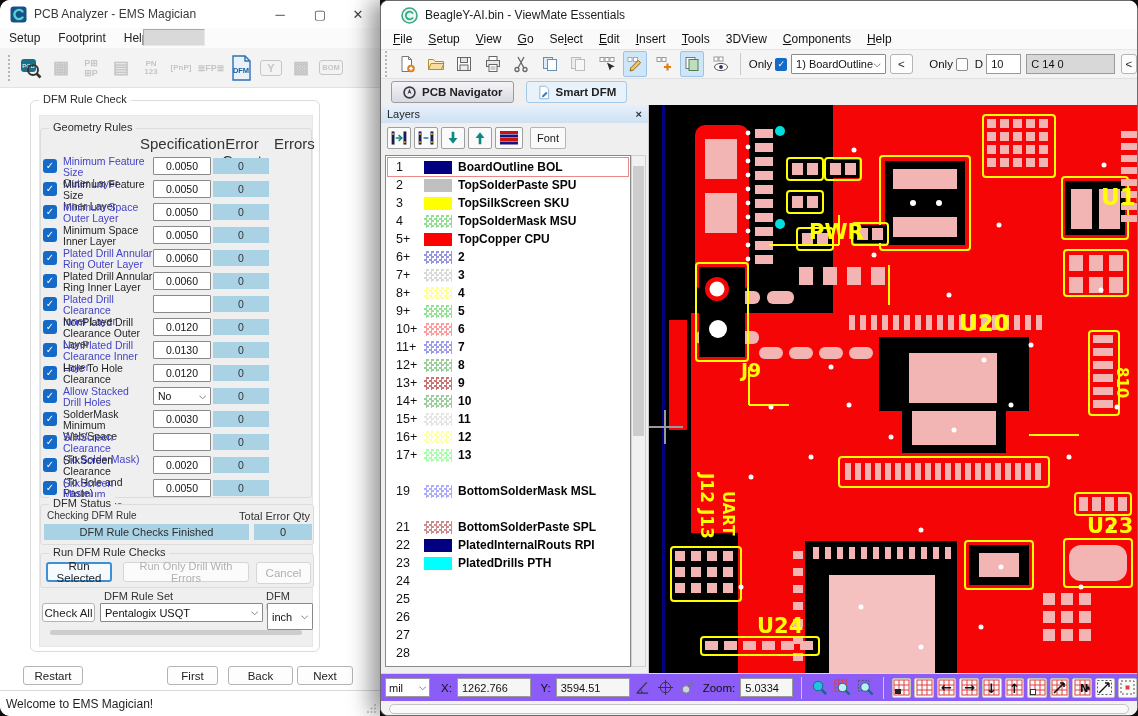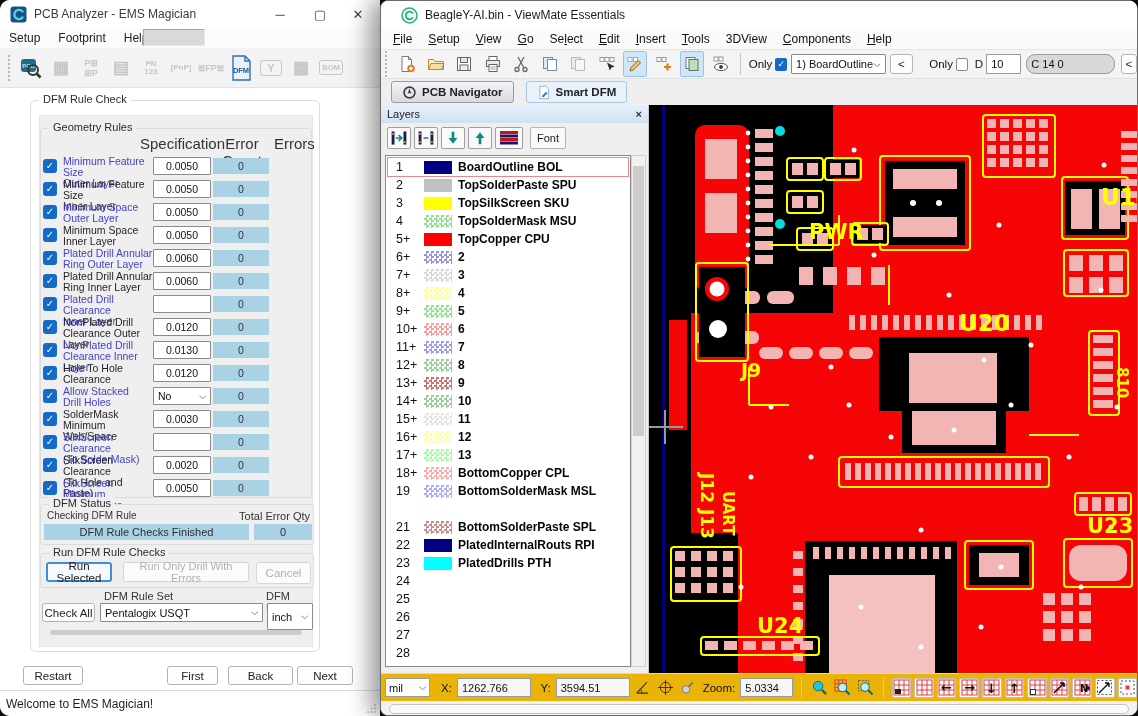--- a/index.html
+++ b/index.html
@@ -71,21 +71,21 @@
   .lp-list{position:absolute;left:4px;top:50px;width:246px;height:512px;background:#fff;border:1px solid #8a8a8a;overflow:hidden;}
   .lrow{position:absolute;left:2px;width:240px;height:18px;display:flex;align-items:center;}
   .lnum{width:34px;padding-left:8px;font-size:12.5px;color:#111;}
   .lsw{width:28px;height:13px;margin-left:2px;}
   .lsw.check{background-size:5px 5px;}
   .lname{margin-left:6px;font-size:12px;font-weight:bold;color:#050505;white-space:nowrap;}
   .lrow.selected{outline:1px solid #e88a8a;outline-offset:0;}
   .lp-scroll{position:absolute;left:250px;top:50px;width:15px;height:512px;background:#f1f1f1;border:1px solid #d0d0d0;}
   .lp-thumb{position:absolute;left:1px;top:10px;width:11px;height:270px;background:#cdcdcd;}
   .pcb-view{position:absolute;left:268px;top:0;width:490px;height:568px;background:#000;}
-  .rw-statusbar{position:absolute;left:0;top:672px;width:100%;height:28px;background:#eab308;border-top:1px solid #d8d8d8;display:flex;align-items:center;padding-left:4px;gap:3px;}
+  .rw-statusbar{position:absolute;left:0;top:672px;width:100%;height:28px;background:#8b5cf6;border-top:1px solid #d8d8d8;display:flex;align-items:center;padding-left:4px;gap:3px;}
   .sb-lbl{font-size:11.5px;color:#111;margin:0 2px;}
   .sb-field{height:19px;background:#f6f6f6;border:1px solid #9a9a9a;font-size:11px;display:flex;align-items:center;padding:0 4px;color:#111;}
   .sb-combo{width:46px;height:19px;background:#fff;border:1px solid #9a9a9a;font-size:11px;display:flex;align-items:center;justify-content:space-between;padding:0 3px;color:#111;}
   .sb-ico{width:20px;height:20px;display:flex;align-items:center;justify-content:center;}
   .sb-btn{width:20px;height:20px;border:1px solid #c2c2c2;background:#fafafa;border-radius:2px;display:flex;align-items:center;justify-content:center;}
   .rw-msgbar{position:absolute;left:0;top:700px;width:100%;height:16px;background:#f2f2f2;display:flex;align-items:center;padding:0 8px;}
   .msg-inset{width:100%;height:10px;border:1px solid #c4c4c4;border-radius:5px;background:#fafafa;}
 </style>
 </head>
 <body>
@@ -416,21 +416,21 @@
         <div class="cb2 on">✓</div>
         <div class="combo" style="position:static;width:104px;height:20px;">
           <span>1) BoardOutline</span>
           <span class="chev">⌵</span>
         </div>
         <div class="btn" style="position:static;width:26px;height:20px;margin-left:4px;">&lt;</div>
         <span class="only-lbl" style="margin-left:16px;">Only</span>
         <div class="cb2 off"></div>
         <span class="only-lbl">D</span>
         <div class="sb-field" style="width:38px;height:20px;background:#fff;">10</div>
-        <div class="sb-field" style="width:97px;height:20px;background:#d8d8d8;margin-left:5px;border-radius:9px;">C 14  0</div>
+        <div class="sb-field" style="width:97px;height:20px;background:#d8d8d8;margin-left:5px;">C 14  0</div>
         <div class="btn" style="position:static;width:18px;height:20px;margin-left:6px;">&lt;</div>
       </div>
     <div class="rw-tabrow">
       <div class="tab tab1">
         <svg width="15" height="15" viewBox="0 0 18 18">
           <circle cx="9" cy="9" r="7.5" fill="#3c3c46"></circle>
             <circle cx="9" cy="9" r="5.5" fill="#e8e8ee"></circle>
           <path d="M9 4.2l2.4 6.6L9 9.3 6.6 10.8z" fill="#3c3c46"></path>
         </svg>
         <span>PCB Navigator</span>
@@ -570,25 +570,20 @@
             </div>
             <div class="lrow" style="top:272px">
               <span class="lnum">16+</span>
               <span class="lsw check" style="background-image: conic-gradient(rgb(255, 255, 166) 25%, rgb(255, 255, 255) 0deg, rgb(255, 255, 255) 50%, rgb(255, 255, 166) 0deg, rgb(255, 255, 166) 75%, rgb(255, 255, 255) 0deg);"></span>
               <span class="lname">12</span>
             </div>
             <div class="lrow" style="top:290px">
               <span class="lnum">17+</span>
               <span class="lsw check" style="background-image: conic-gradient(rgb(166, 255, 166) 25%, rgb(255, 255, 255) 0deg, rgb(255, 255, 255) 50%, rgb(166, 255, 166) 0deg, rgb(166, 255, 166) 75%, rgb(255, 255, 255) 0deg);"></span>
               <span class="lname">13</span>
-            </div>
-            <div class="lrow" style="top:308px">
-              <span class="lnum">18+</span>
-              <span class="lsw check" style="background-image: conic-gradient(rgb(255, 171, 171) 25%, rgb(255, 255, 255) 0deg, rgb(255, 255, 255) 50%, rgb(255, 171, 171) 0deg, rgb(255, 171, 171) 75%, rgb(255, 255, 255) 0deg);"></span>
-              <span class="lname">BottomCopper CPL</span>
             </div>
             <div class="lrow" style="top:326px">
               <span class="lnum">19</span>
               <span class="lsw check" style="background-image: conic-gradient(rgb(171, 171, 255) 25%, rgb(255, 255, 255) 0deg, rgb(255, 255, 255) 50%, rgb(171, 171, 255) 0deg, rgb(171, 171, 255) 75%, rgb(255, 255, 255) 0deg);"></span>
               <span class="lname">BottomSolderMask MSL</span>
             </div>
             <div class="lrow" style="top:362px">
               <span class="lnum">21</span>
               <span class="lsw check" style="background-image: conic-gradient(rgb(205, 138, 138) 25%, rgb(255, 255, 255) 0deg, rgb(255, 255, 255) 50%, rgb(205, 138, 138) 0deg, rgb(205, 138, 138) 75%, rgb(255, 255, 255) 0deg);"></span>
               <span class="lname">BottomSolderPaste SPL</span>

